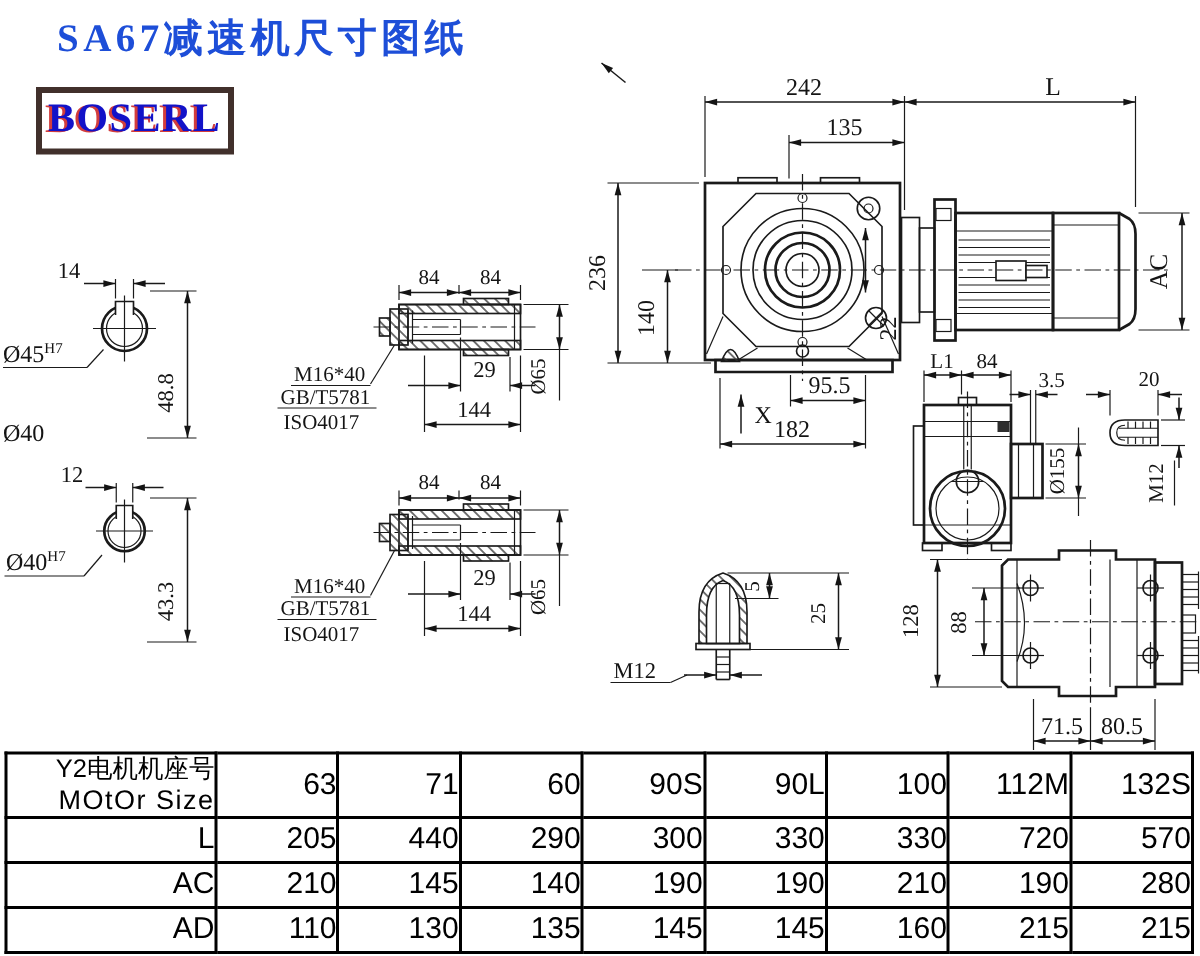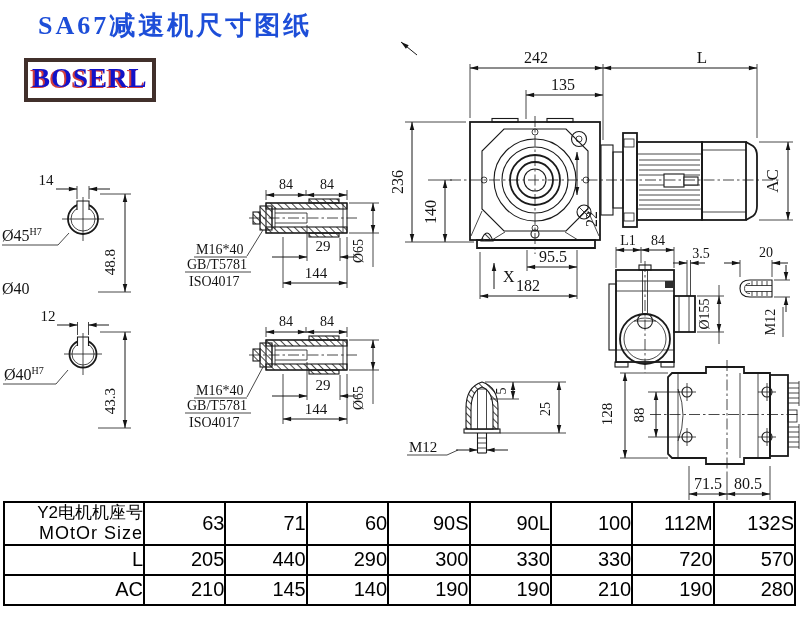--- a/index.html
+++ b/index.html
@@ -465,16 +465,27 @@
     <td>AC</td>
     <td>210</td>
     <td>145</td>
     <td>140</td>
     <td>190</td>
     <td>190</td>
     <td>210</td>
     <td>190</td>
     <td>280</td>
   </tr>
+  <tr>
+    <td>AD</td>
+    <td>110</td>
+    <td>130</td>
+    <td>135</td>
+    <td>145</td>
+    <td>145</td>
+    <td>160</td>
+    <td>215</td>
+    <td>215</td>
+  </tr>
 </tbody>
     </table>
 
 </div>
 
 </body></html>

